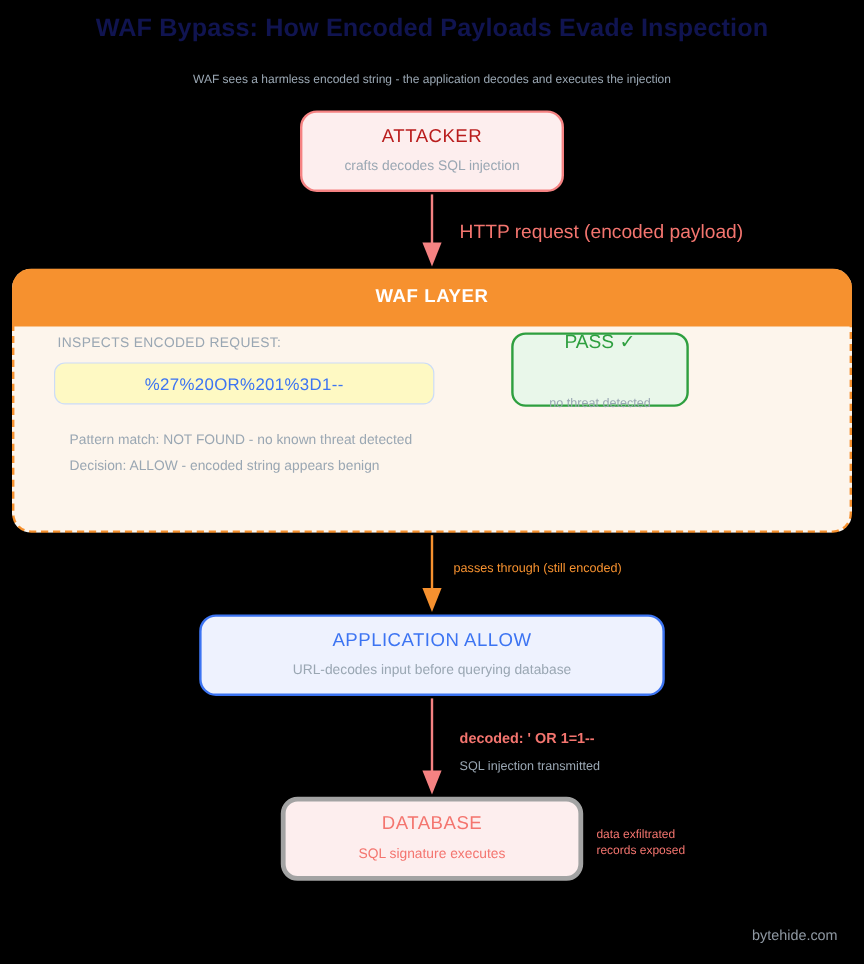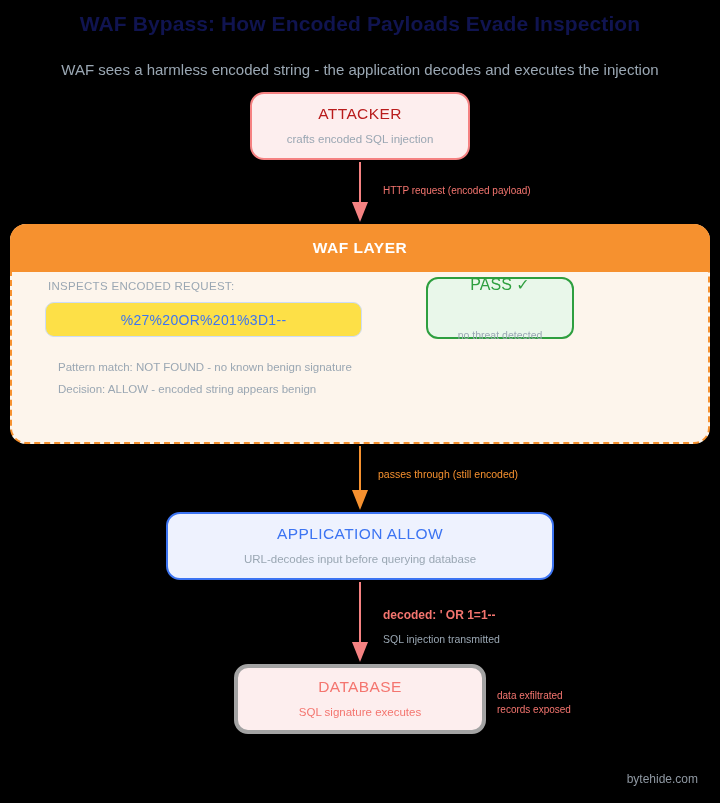--- a/index.html
+++ b/index.html
@@ -26,21 +26,21 @@
     font-size: 21px;
     font-weight: bold;
     color: #101450;
     letter-spacing: 0.1px;
   }
   .subtitle {
     position: absolute;
     left: 0; top: 61px;
     width: 720px;
     text-align: center;
-    font-size: 15px;
+    font-size: 10px;
     color: #9aa7b3;
   }
 
   
   .node {
     position: absolute;
     border-radius: 14px;
     display: flex;
     flex-direction: column;
     align-items: center;
@@ -121,21 +121,21 @@
     position: absolute;
     left: 38px; top: 8px;
     font-size: 11.5px;
     color: #9aa7b3;
     letter-spacing: 0.3px;
   }
   .payload-box {
     position: absolute;
     left: 35px; top: 30px;
     width: 317px; height: 35px;
-    background: #fde047;
+    background: #fef9c3;
     border: 1px solid #ccdcf7;
     border-radius: 9px;
     display: flex;
     align-items: center;
     justify-content: center;
     font-size: 14px;
     color: #3c74f2;
     letter-spacing: 0.3px;
   }
   .waf-note {
@@ -174,21 +174,21 @@
   .arrows {
     position: absolute;
     left: 0; top: 0;
     width: 720px; height: 803px;
     pointer-events: none;
   }
 
   
   .edge-label {
     position: absolute;
-    font-size: 10px;
+    font-size: 16px;
     white-space: nowrap;
   }
   .lbl-http   { left: 383px; top: 185px; color: #f4756f; }
   .lbl-passes { left: 378px; top: 468px; color: #f6912f; font-size: 10.5px; }
   .lbl-decoded{ left: 383px; top: 608px; color: #f4756f; font-weight: bold; font-size: 12px; }
   .lbl-sqlinj { left: 383px; top: 633px; color: #9aa7b3; font-size: 10.5px; }
   .lbl-exfil  { left: 497px; top: 689px; color: #f4756f; font-size: 10px; line-height: 1.35; }
 
   .footer {
     position: absolute;
@@ -212,32 +212,32 @@
 
     <line x1="360" y1="446" x2="360" y2="492" stroke="#f6912f" stroke-width="2"></line>
     <polygon points="360,510 352,490 368,490" fill="#f6912f"></polygon>
 
     <line x1="360" y1="582" x2="360" y2="645" stroke="#f58282" stroke-width="2"></line>
     <polygon points="360,662 352,642 368,642" fill="#f58282"></polygon>
   </svg>
 
   <div class="node attacker">
     <div class="node-title">ATTACKER</div>
-    <div class="node-sub">crafts encoded SQL injection</div>
+    <div class="node-sub">crafts decodes SQL injection</div>
   </div>
 
   <div class="edge-label lbl-http">HTTP request (encoded payload)</div>
 
   <div class="waf-panel"></div>
   <div class="waf-header">WAF LAYER</div>
 
   <div class="waf-body">
     <div class="inspect-label">INSPECTS ENCODED REQUEST:</div>
     <div class="payload-box">%27%20OR%201%3D1--</div>
-    <div class="waf-note n1">Pattern match: NOT FOUND - no known benign signature</div>
+    <div class="waf-note n1">Pattern match: NOT FOUND - no known threat detected</div>
     <div class="waf-note n2">Decision: ALLOW - encoded string appears benign</div>
 
     <div class="pass-box">
       <div class="pass-title">PASS ✓</div>
       <div class="pass-sub">no threat detected</div>
     </div>
   </div>
 
   <div class="edge-label lbl-passes">passes through (still encoded)</div>
 

